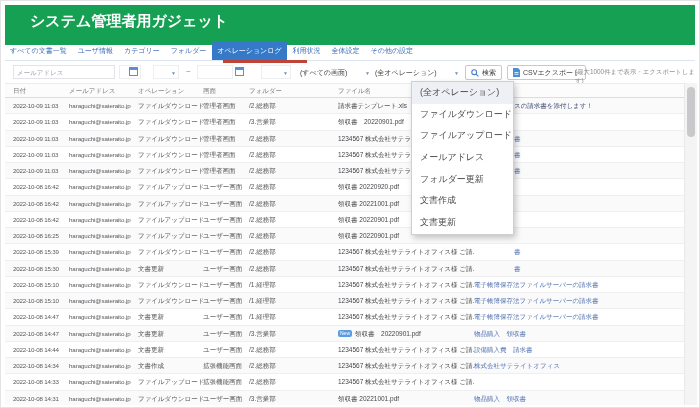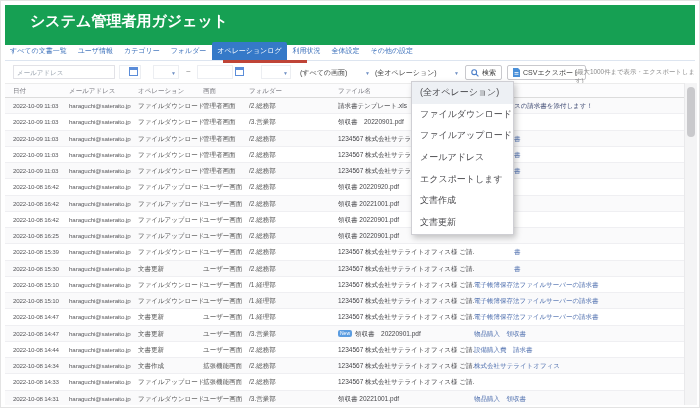--- a/index.html
+++ b/index.html
@@ -293,21 +293,21 @@
         <div class="cell c-file">領収書 20221001.pdf</div>
         <div class="cell c-comment">物品購入　領収書</div>
       </div>
     </div>
 
   <div class="opmenu">
       <div class="item selected">(全オペレーション)</div>
       <div class="item">ファイルダウンロード</div>
       <div class="item">ファイルアップロード</div>
       <div class="item">メールアドレス</div>
-      <div class="item">エクスポートします</div>
+      <div class="item">フォルダー更新</div>
       <div class="item">文書作成</div>
       <div class="item">文書更新</div>
     </div>
 
   <div class="sb-track"></div>
   <div class="sb-thumb"></div>
 
 </div>
 
 </body></html>

